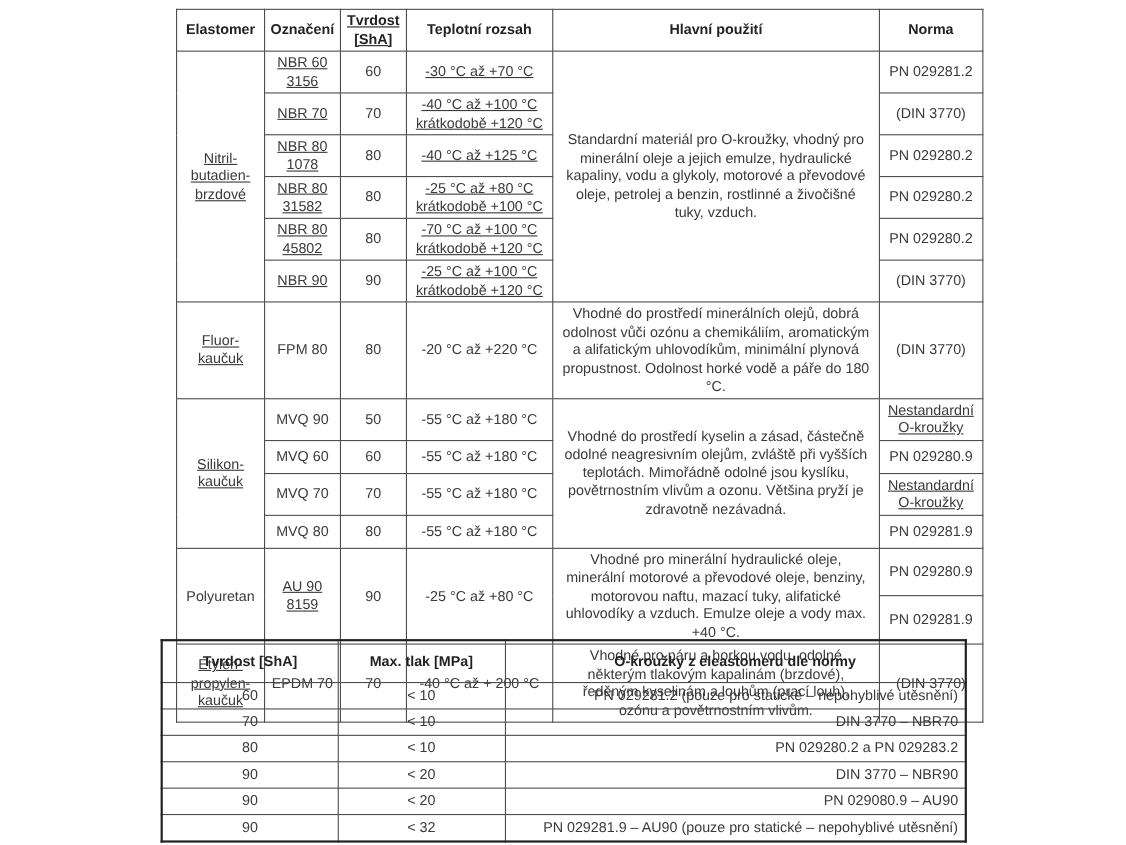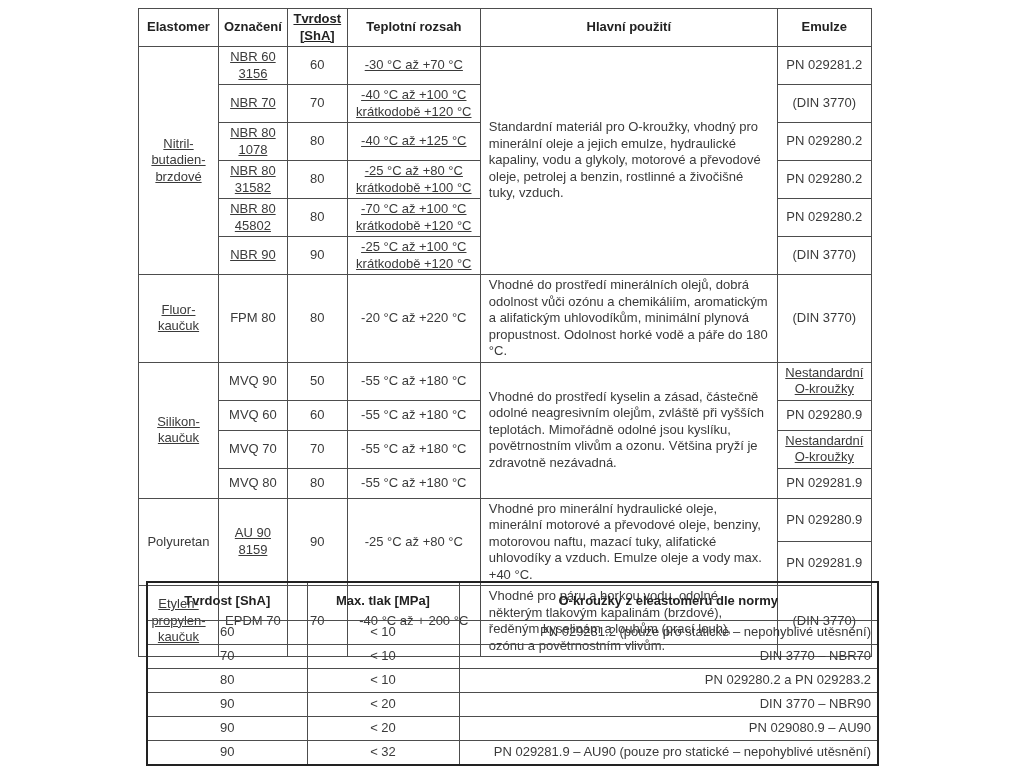--- a/index.html
+++ b/index.html
@@ -24,21 +24,21 @@
   table {
     border-collapse: collapse;
     table-layout: fixed;
     font-size: 13px;
     line-height: 1.27;
     color: #3a3a3a;
   }
   
   .main-table {
     position: absolute;
-    left: 138px;
+    left: 160px;
     top: 8px;
   }
   .main-table th, .main-table td {
     border: 1px solid #4d4d4d;
     padding: 2px 5px;
     vertical-align: middle;
   }
   .main-table th {
     font-weight: bold;
     color: #222222;
@@ -60,21 +60,21 @@
   .pressure-table th {
     font-weight: bold;
     color: #222222;
     text-align: center;
     height: 33px;
   }
   
   .c   { text-align: center; }
   .l   { text-align: right; }
   .pre { white-space: pre-line; text-decoration: underline; }
-  .u   { text-align: left; padding-left: 8px !important; padding-right: 8px !important; vertical-align: middle; margin-top: 40px; }
+  .u   { text-align: center; padding-left: 8px !important; padding-right: 8px !important; vertical-align: middle; margin-top: 40px; }
   .h30 { height: 30px; }
   .h35 { height: 35px; }
   .h68 { height: 68px; }
   .h87 { height: 87px; }
   .h24 { height: 24px; }
 </style>
 </head>
 <body>
 
 <div class="page">
@@ -89,21 +89,21 @@
       <col style="width:94px">
     </colgroup>
     <thead>
       <tr>
         <th>Elastomer</th>
         <th>Označení</th>
         <th class="pre">Tvrdost
 [ShA]</th>
         <th>Teplotní rozsah</th>
         <th>Hlavní použití</th>
-        <th>Emulze</th>
+        <th>Norma</th>
       </tr>
     </thead>
     <tbody>
 
       <tr class="h35">
         <td class="c pre" rowspan="6">Nitril-
 butadien-
 brzdové</td>
         <td class="c pre">NBR 60
 3156</td>

